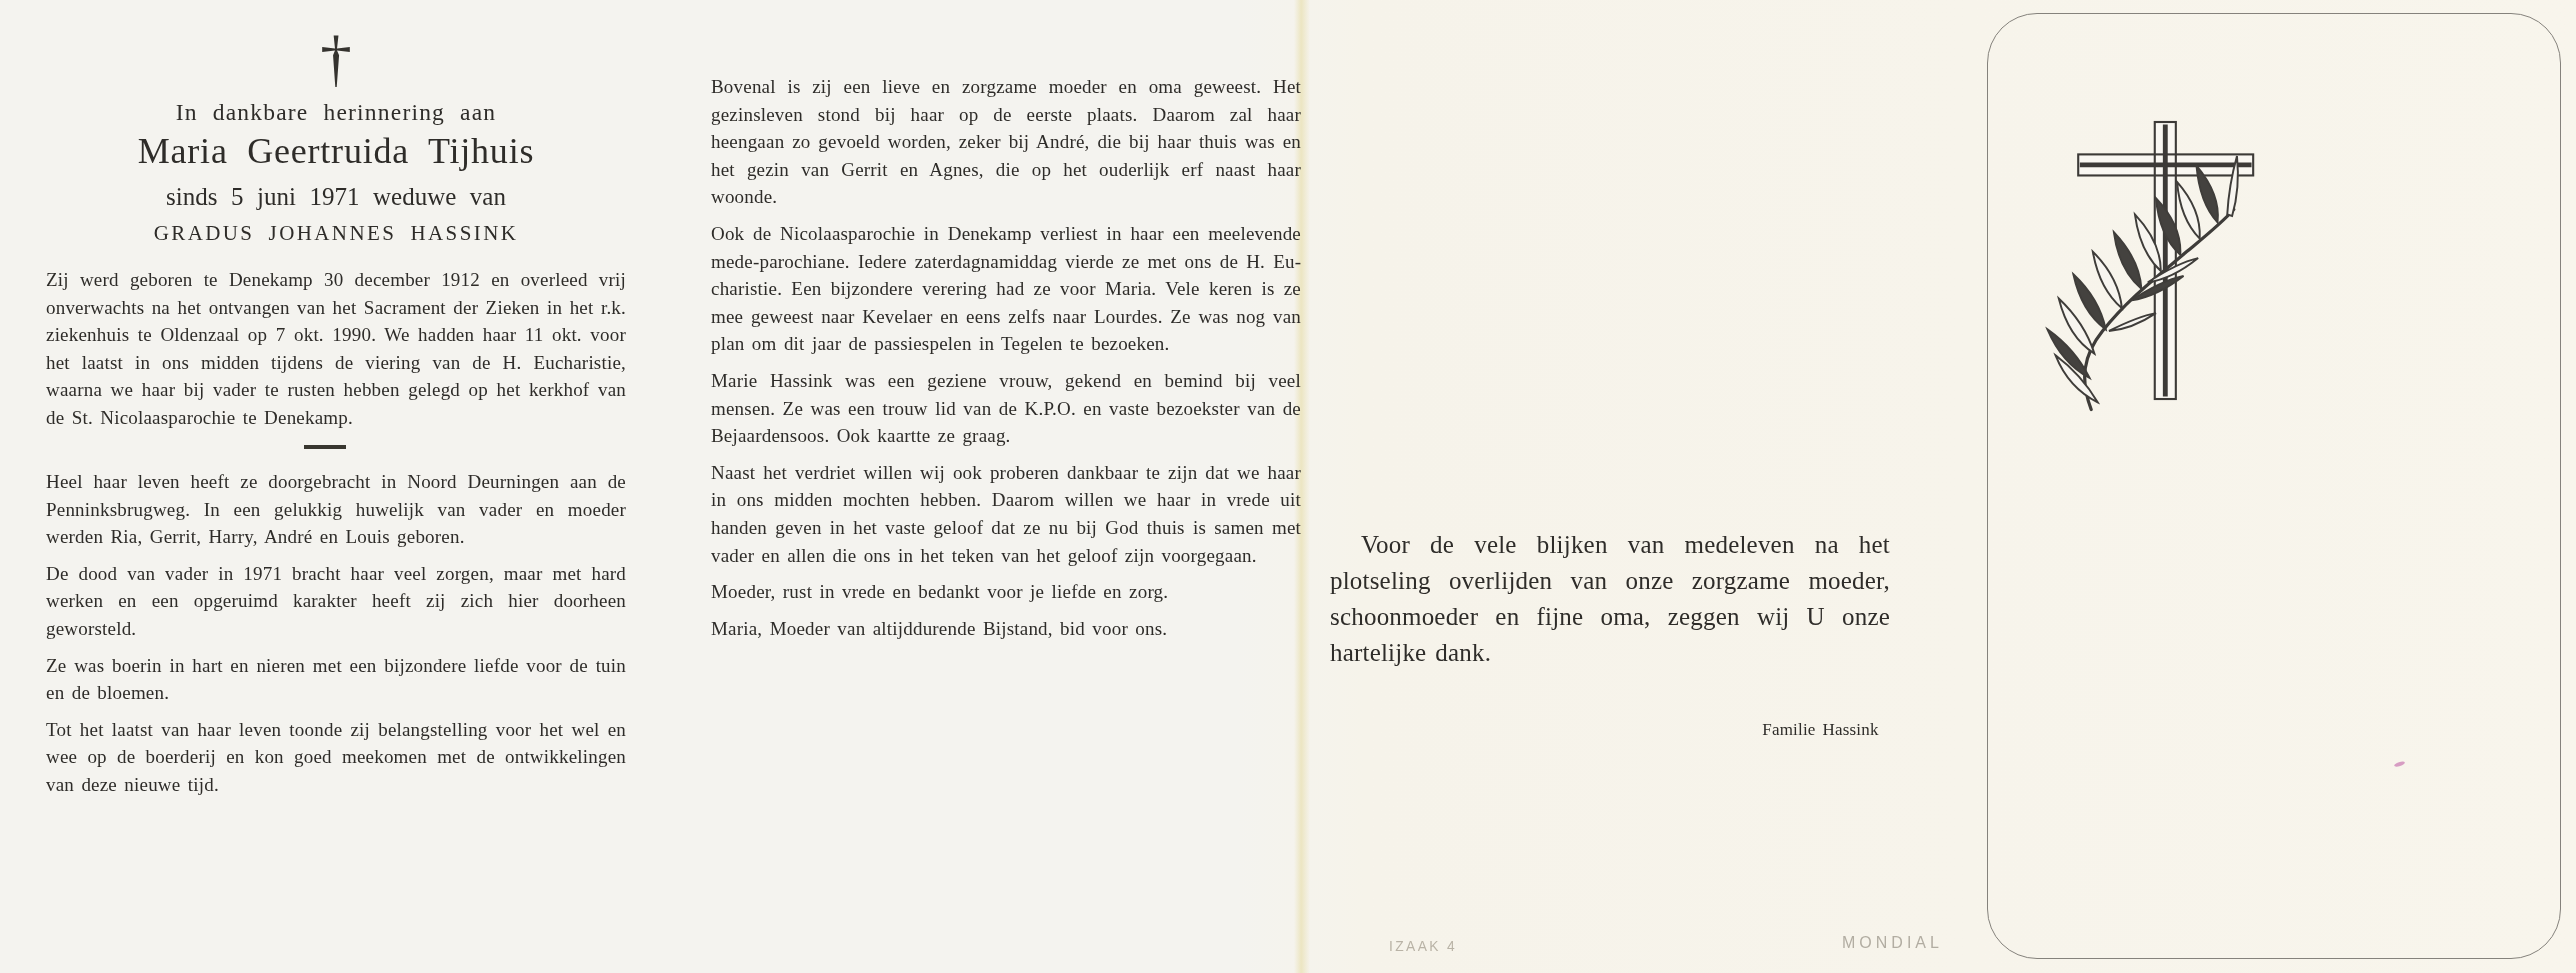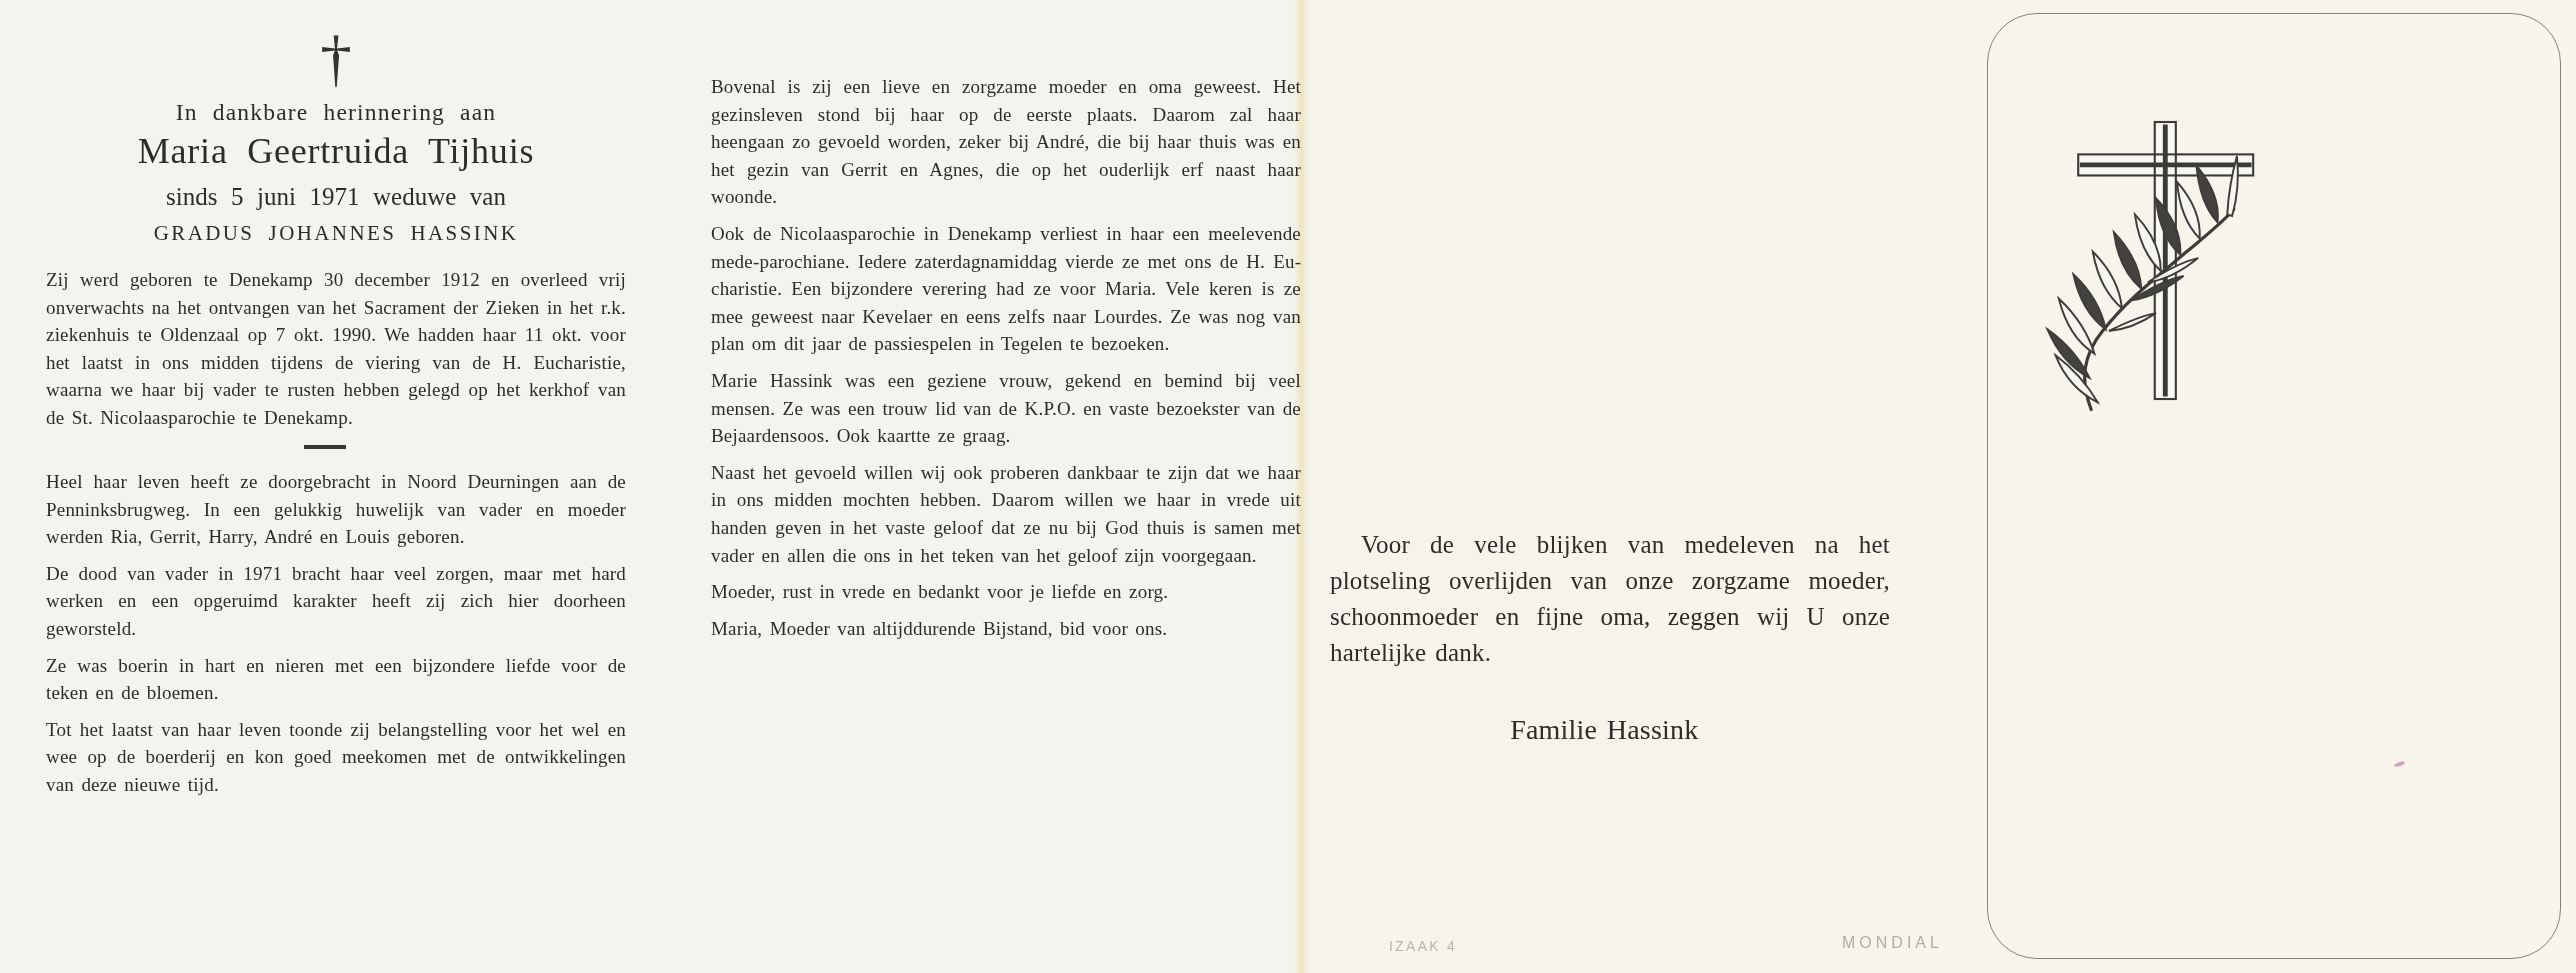--- a/index.html
+++ b/index.html
@@ -25,21 +25,21 @@
   .col{position:absolute; font-size:19px; line-height:27.6px; text-align:justify;
        letter-spacing:0.2px; word-spacing:2.4px; hyphens:manual;}
   .col p{margin:0 0 9px 0;}
   .col1{left:46px;  top:266px; width:580px;}
   .col2{left:711px; top:73px;  width:590px;}
   .divider{width:42px; height:4px; background:#38362f; margin:13px 0 19.5px 258px;}
   
   .thanks{position:absolute; left:1330px; top:527px; width:560px;
           font-size:25px; line-height:36px; letter-spacing:0.2px; word-spacing:2.4px;}
   .thanks p{margin:0; text-indent:31px; text-align:justify;}
-  .signature{margin-top:41px; text-align:center; padding-right:11.4px; font-size:28px;}
+  .signature{margin-top:41px; text-align:right; padding-right:11.4px; font-size:17px;}
   .mark{position:absolute; font-family:"Liberation Sans","DejaVu Sans",sans-serif; color:#b9b3a6;}
   .mark-left {left:1389px; top:939px; font-size:13.8px; letter-spacing:2.4px;}
   .mark-right{left:1842px; top:934px; font-size:16px; letter-spacing:4px; color:#b2ada2;}
   
   .panel{position:absolute; left:1987px; top:13px; width:574px; height:946px;
          border:1.6px solid #85827c; border-radius:50px; box-sizing:border-box;}
   .panel-art{position:absolute; left:2028px; top:81px; width:324px; height:406px;}
   .speck{position:absolute; left:2394px; top:762px; width:11.4px; height:4px;
          background:#cc7fb5; border-radius:50%; transform:rotate(-18deg); opacity:.75;}
 </style>
@@ -56,29 +56,29 @@
     <h1 class="name">Maria Geertruida Tijhuis</h1>
     <div class="widow">sinds 5 juni 1971 weduwe van</div>
     <div class="husband">GRADUS JOHANNES HASSINK</div>
   </header>
 
   <section class="col col1">
     <p>Zij werd geboren te Denekamp 30 december 1912 en overleed vrij onverwachts na het ont­vangen van het Sacrament der Zieken in het r.k. ziekenhuis te Oldenzaal op 7 okt. 1990. We hadden haar 11 okt. voor het laatst in ons midden tijdens de viering van de H. Eucharis­tie, waarna we haar bij vader te rusten hebben gelegd op het kerkhof van de St. Nicolaas­parochie te Denekamp.</p>
     <div class="divider"></div>
     <p>Heel haar leven heeft ze doorgebracht in Noord Deurningen aan de Penninksbrugweg. In een gelukkig huwelijk van vader en moeder werden Ria, Gerrit, Harry, André en Louis geboren.</p>
     <p>De dood van vader in 1971 bracht haar veel zorgen, maar met hard werken en een opge­ruimd karakter heeft zij zich hier doorheen geworsteld.</p>
-    <p>Ze was boerin in hart en nieren met een bij­zondere liefde voor de teken en de bloemen.</p>
+    <p>Ze was boerin in hart en nieren met een bij­zondere liefde voor de tuin en de bloemen.</p>
     <p>Tot het laatst van haar leven toonde zij belang­stelling voor het wel en wee op de boerderij en kon goed meekomen met de ontwikkelingen van deze nieuwe tijd.</p>
   </section>
 
   <section class="col col2">
     <p>Bovenal is zij een lieve en zorgzame moeder en oma geweest. Het gezinsleven stond bij haar op de eerste plaats. Daarom zal haar heengaan zo gevoeld worden, zeker bij André, die bij haar thuis was en het gezin van Gerrit en Agnes, die op het ouderlijk erf naast haar woonde.</p>
     <p>Ook de Nicolaasparochie in Denekamp verliest in haar een meelevende mede-parochiane. Iedere zaterdagnamiddag vierde ze met ons de H. Eu­charistie. Een bijzondere verering had ze voor Maria. Vele keren is ze mee geweest naar Kevelaer en eens zelfs naar Lourdes. Ze was nog van plan om dit jaar de passiespelen in Tegelen te bezoeken.</p>
     <p>Marie Hassink was een geziene vrouw, gekend en bemind bij veel mensen. Ze was een trouw lid van de K.P.O. en vaste bezoekster van de Bejaardensoos. Ook kaartte ze graag.</p>
-    <p>Naast het gevoeld willen wij ook proberen dankbaar te zijn dat we haar in ons midden mochten hebben. Daarom willen we haar in vrede uit handen geven in het vaste geloof dat ze nu bij God thuis is samen met vader en allen die ons in het teken van het geloof zijn voor­gegaan.</p>
+    <p>Naast het verdriet willen wij ook proberen dankbaar te zijn dat we haar in ons midden mochten hebben. Daarom willen we haar in vrede uit handen geven in het vaste geloof dat ze nu bij God thuis is samen met vader en allen die ons in het teken van het geloof zijn voor­gegaan.</p>
     <p>Moeder, rust in vrede en bedankt voor je liefde en zorg.</p>
     <p>Maria, Moeder van altijddurende Bijstand, bid voor ons.</p>
   </section>
 
   <section class="thanks">
     <p>Voor de vele blijken van medeleven na het plotseling overlijden van onze zorgzame moeder, schoonmoeder en fijne oma, zeggen wij U onze hartelijke dank.</p>
     <div class="signature">Familie Hassink</div>
   </section>
 
   <div class="mark mark-left">IZAAK 4</div>

